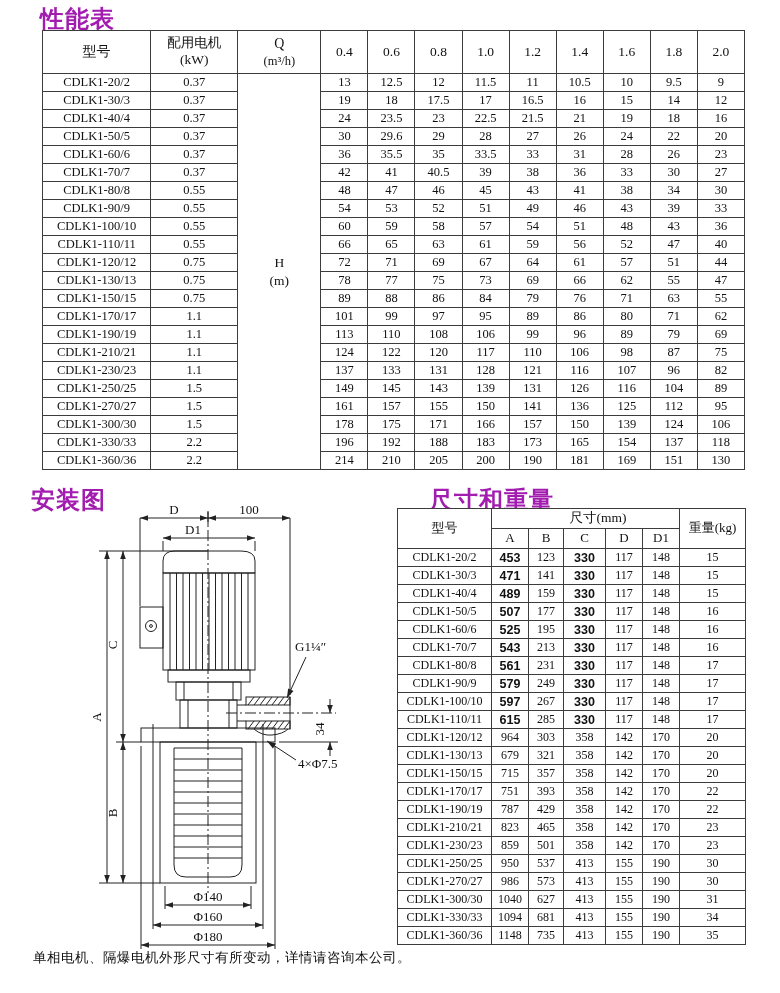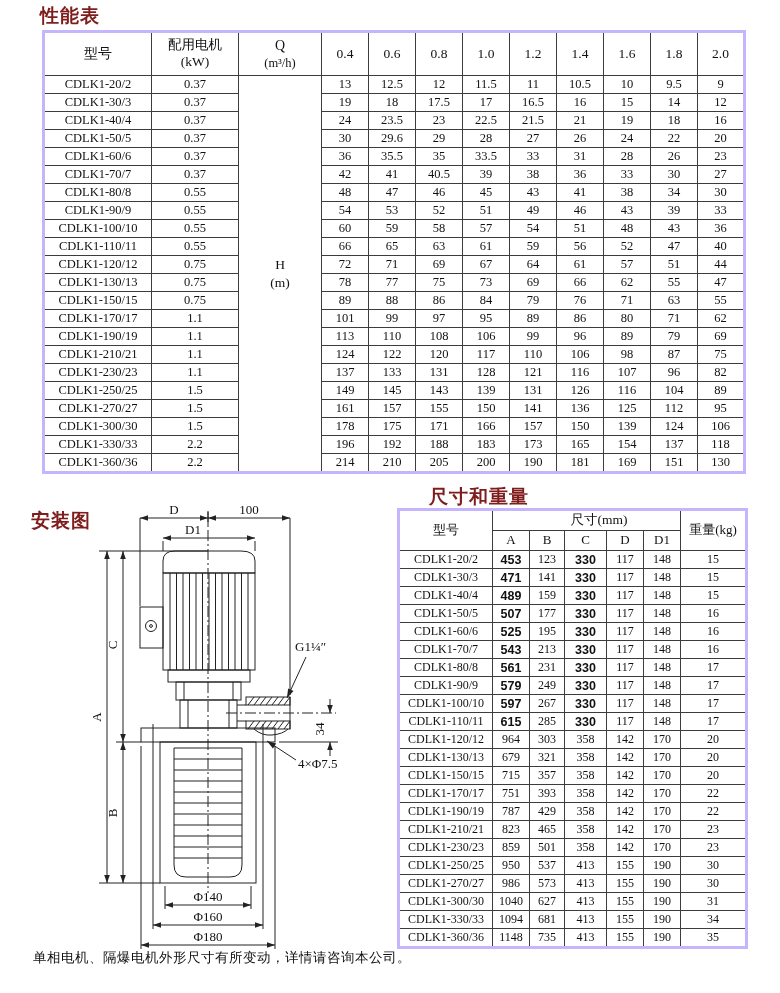--- a/index.html
+++ b/index.html
@@ -2,25 +2,25 @@
 <html><head>
 <meta charset="utf-8">
 <style>
   html,body{margin:0;padding:0;}
   body{
     width:780px;height:993px;position:relative;background:#fff;overflow:hidden;
     font-family:"Liberation Serif",serif;color:#111;
   }
   .sec-title{
     position:absolute;font-family:"Liberation Sans",sans-serif;
-    font-weight:bold;font-size:19px;color:#7f1d1d;letter-spacing:1px;
+    font-weight:bold;font-size:24px;color:#a21caf;letter-spacing:1px;
   }
   table{border-collapse:collapse;table-layout:fixed;position:absolute;background:#fff;}
   table,th,td{border:1px solid #3c3c3c;}
-  table{border:3px solid #c4b5fd;}
+  table{border:1px solid #c4b5fd;}
   th,td{text-align:center;vertical-align:middle;padding:0;overflow:hidden;white-space:nowrap;}
   
   #perf-table{left:42px;top:30px;width:703px;}
   #perf-table th{font-weight:normal;font-size:13.5px;height:42px;line-height:1.25;}
   #perf-table td{font-size:12.5px;height:17px;}
   #perf-table td.model{font-size:12.5px;}
   #perf-table td.hcell{font-size:13.5px;line-height:1.3;}
   
   #dims-table{left:397px;top:508px;width:348px;}
   #dims-table th{font-weight:normal;font-size:13px;height:19px;line-height:1.1;}
@@ -364,21 +364,21 @@
         <td>200</td>
         <td>190</td>
         <td>181</td>
         <td>169</td>
         <td>151</td>
         <td>130</td>
       </tr>
     </tbody>
 </table>
 
-<div class="sec-title" style="left:31px;top:508px;font-family:Liberation Serif, serif;">安装图</div>
+<div class="sec-title" style="left:31px;top:484px;font-family:Liberation Serif, serif;">安装图</div>
 <div class="sec-title" style="left:397px;top:484px;margin-left:32px;">尺寸和重量</div>
 
 <svg id="install-svg" width="350" height="450" viewBox="0 0 350 450">
 
   <line x1="168" y1="6" x2="168" y2="388" stroke-dasharray="11 3 2 3"></line>
 
   <g>
     <line x1="100" y1="13" x2="250" y2="13"></line>
     <line x1="168" y1="7" x2="168" y2="20"></line>
     <line x1="100" y1="13" x2="100" y2="101"></line>

